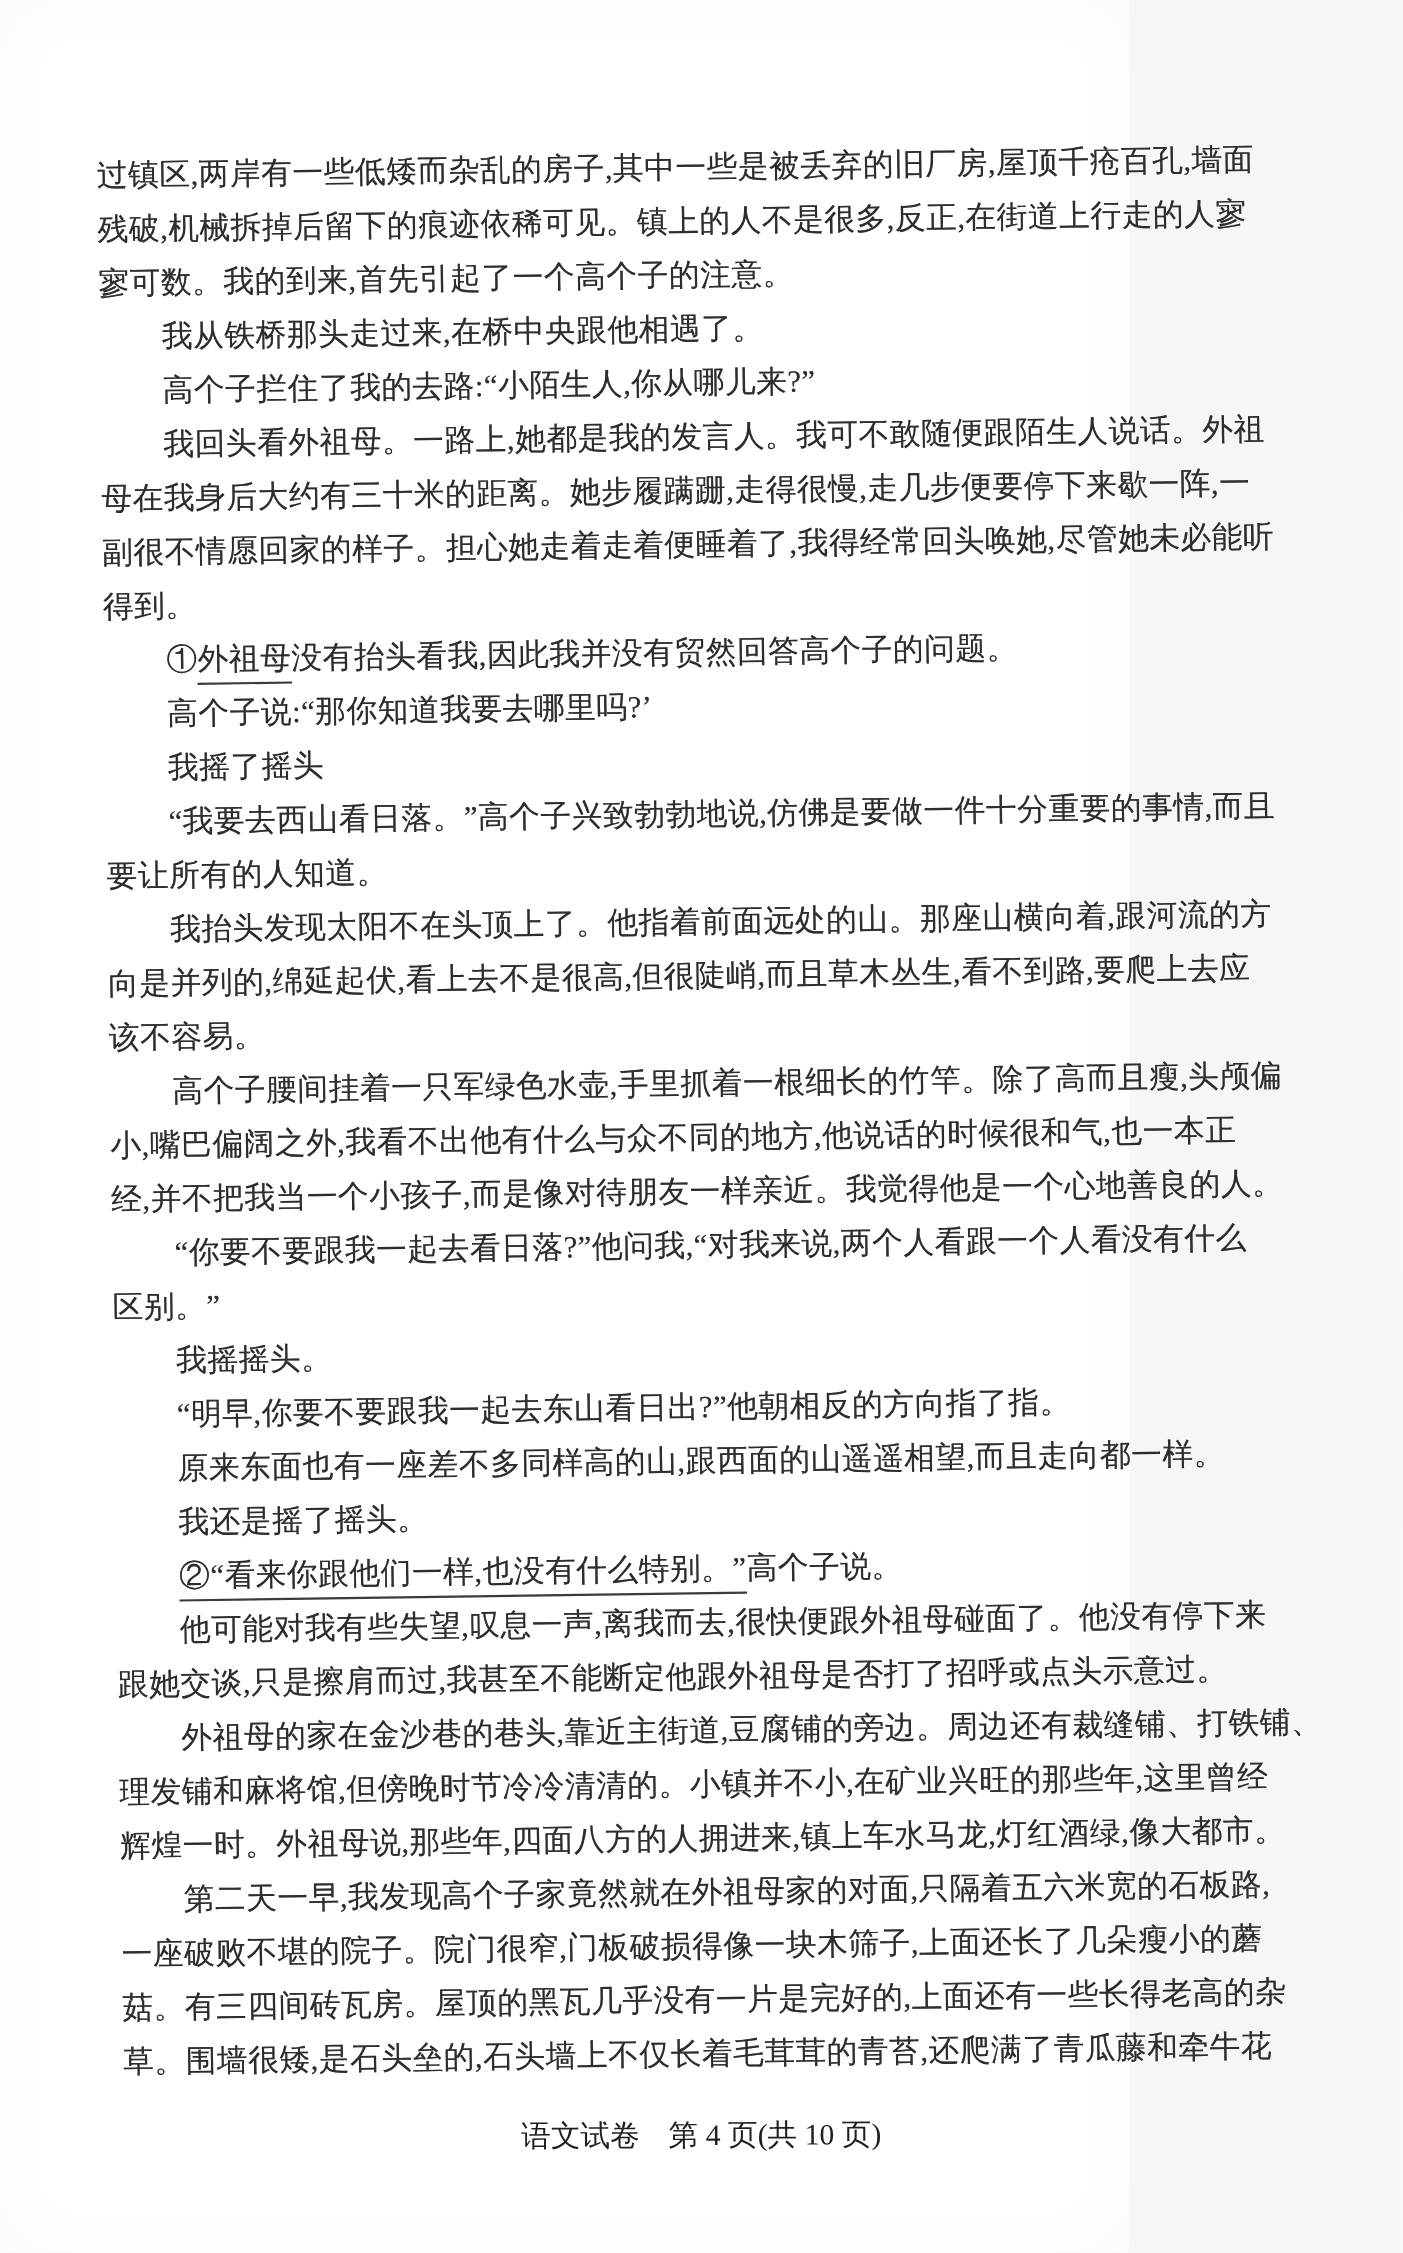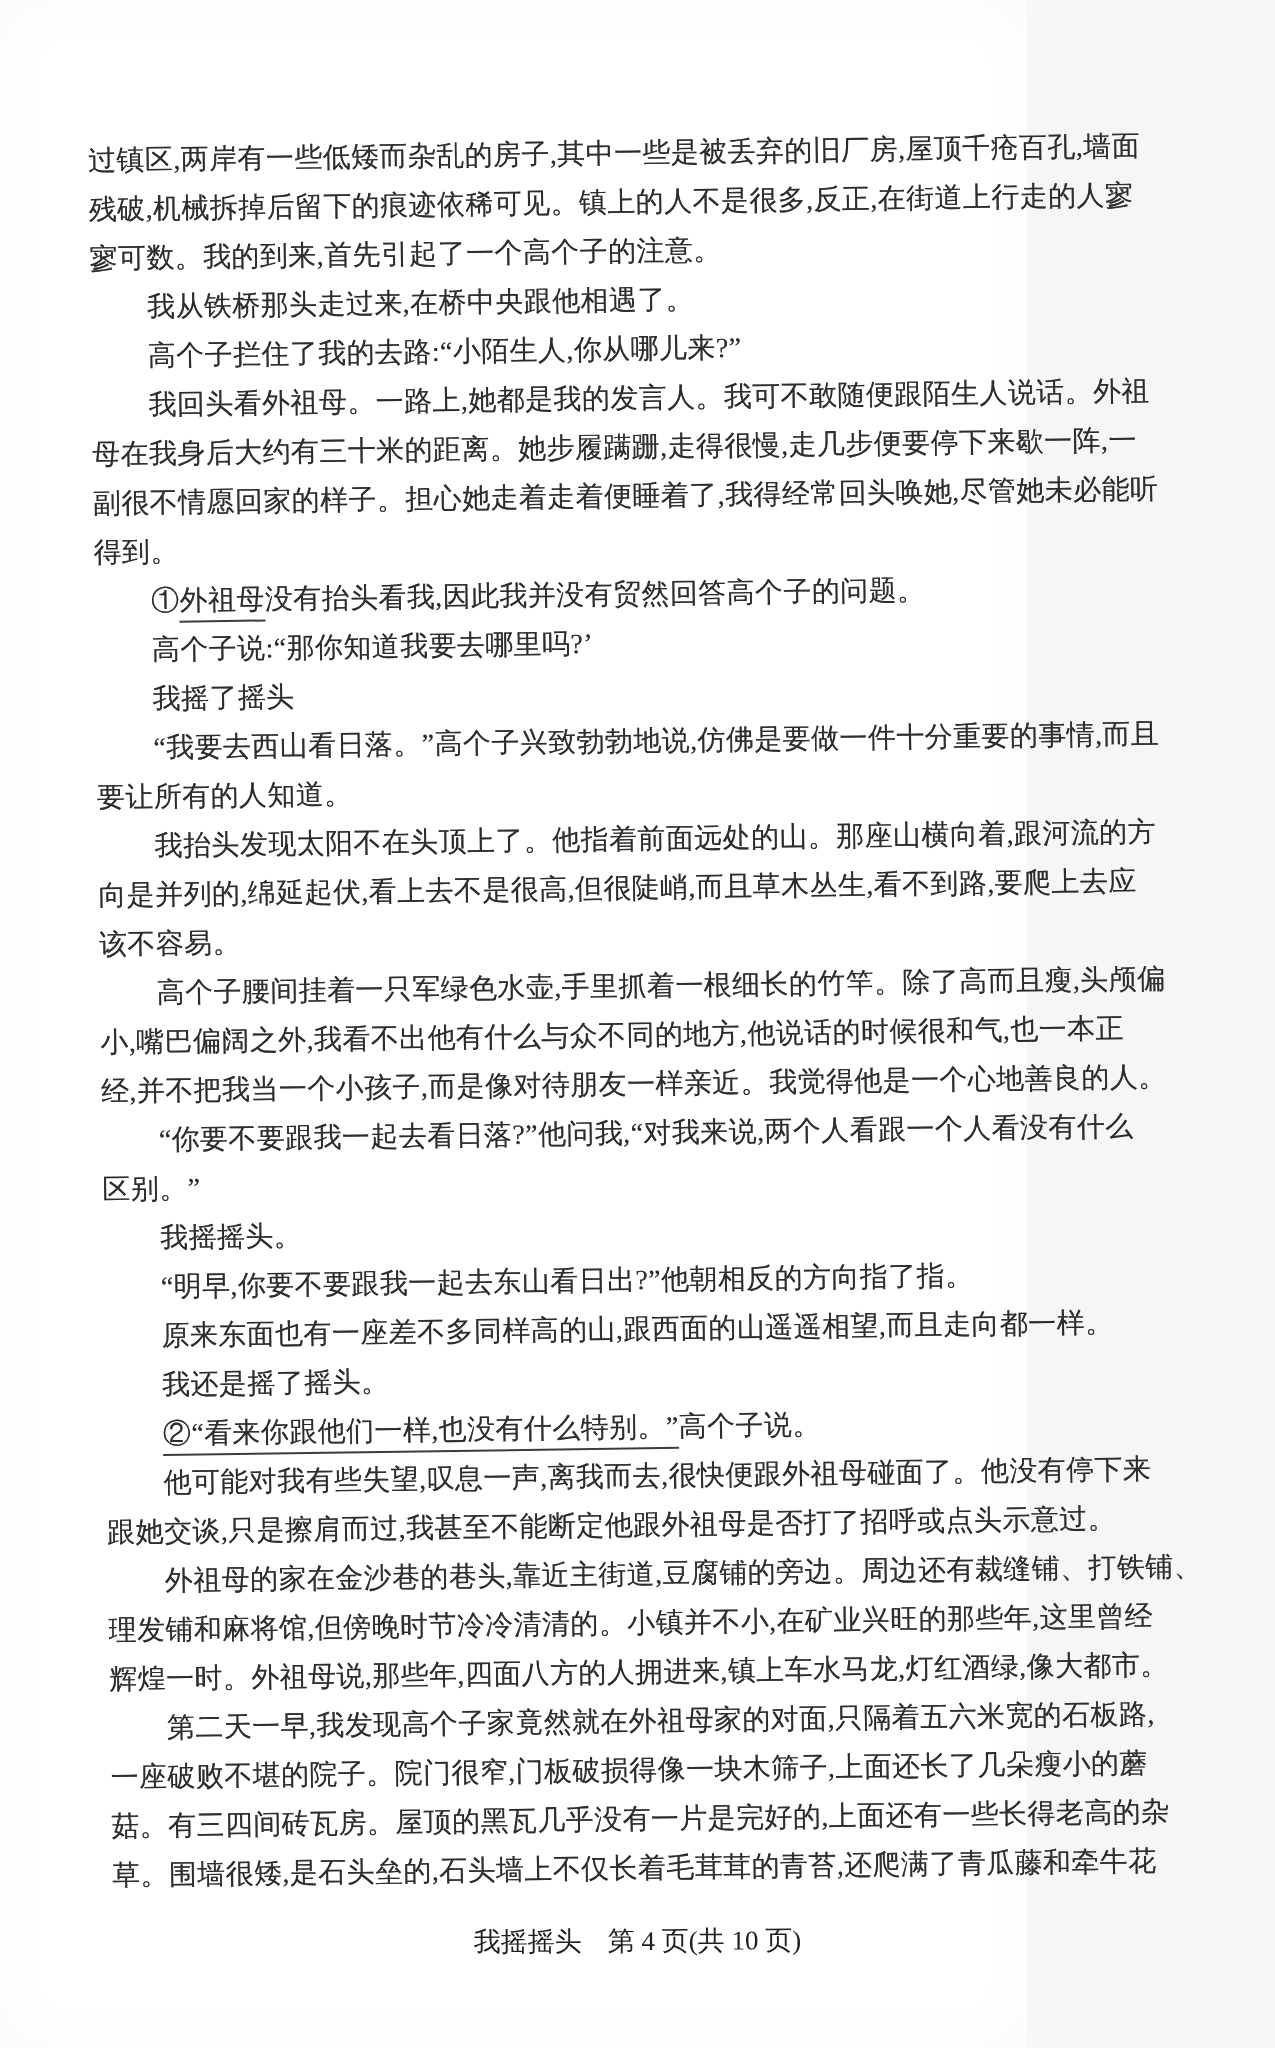--- a/index.html
+++ b/index.html
@@ -90,15 +90,15 @@
       <div class="line"><span class="seg">跟她交谈,只是擦肩而过,我甚至不能断定他跟外祖母是否打了招呼或点头示意过。</span></div>
       <div class="line indent"><span class="seg">外祖母的家在金沙巷的巷头,靠近主街道,豆腐铺的旁边。周边还有裁缝铺、打铁铺、</span></div>
       <div class="line"><span class="seg">理发铺和麻将馆,但傍晚时节冷冷清清的。小镇并不小,在矿业兴旺的那些年,这里曾经</span></div>
       <div class="line"><span class="seg">辉煌一时。外祖母说,那些年,四面八方的人拥进来,镇上车水马龙,灯红酒绿,像大都市。</span></div>
       <div class="line indent"><span class="seg">第二天一早,我发现高个子家竟然就在外祖母家的对面,只隔着五六米宽的石板路,</span></div>
       <div class="line"><span class="seg">一座破败不堪的院子。院门很窄,门板破损得像一块木筛子,上面还长了几朵瘦小的蘑</span></div>
       <div class="line"><span class="seg">菇。有三四间砖瓦房。屋顶的黑瓦几乎没有一片是完好的,上面还有一些长得老高的杂</span></div>
       <div class="line"><span class="seg">草。围墙很矮,是石头垒的,石头墙上不仅长着毛茸茸的青苔,还爬满了青瓜藤和牵牛花</span></div>
     </div>
   <div class="footer">
-    <span>我摇摇头</span><span class="gap"></span><span>第 4 页(共 10 页)</span>
+    <span>语文试卷</span><span class="gap"></span><span>第 4 页(共 10 页)</span>
   </div>
 </div>
 
 </body></html>

